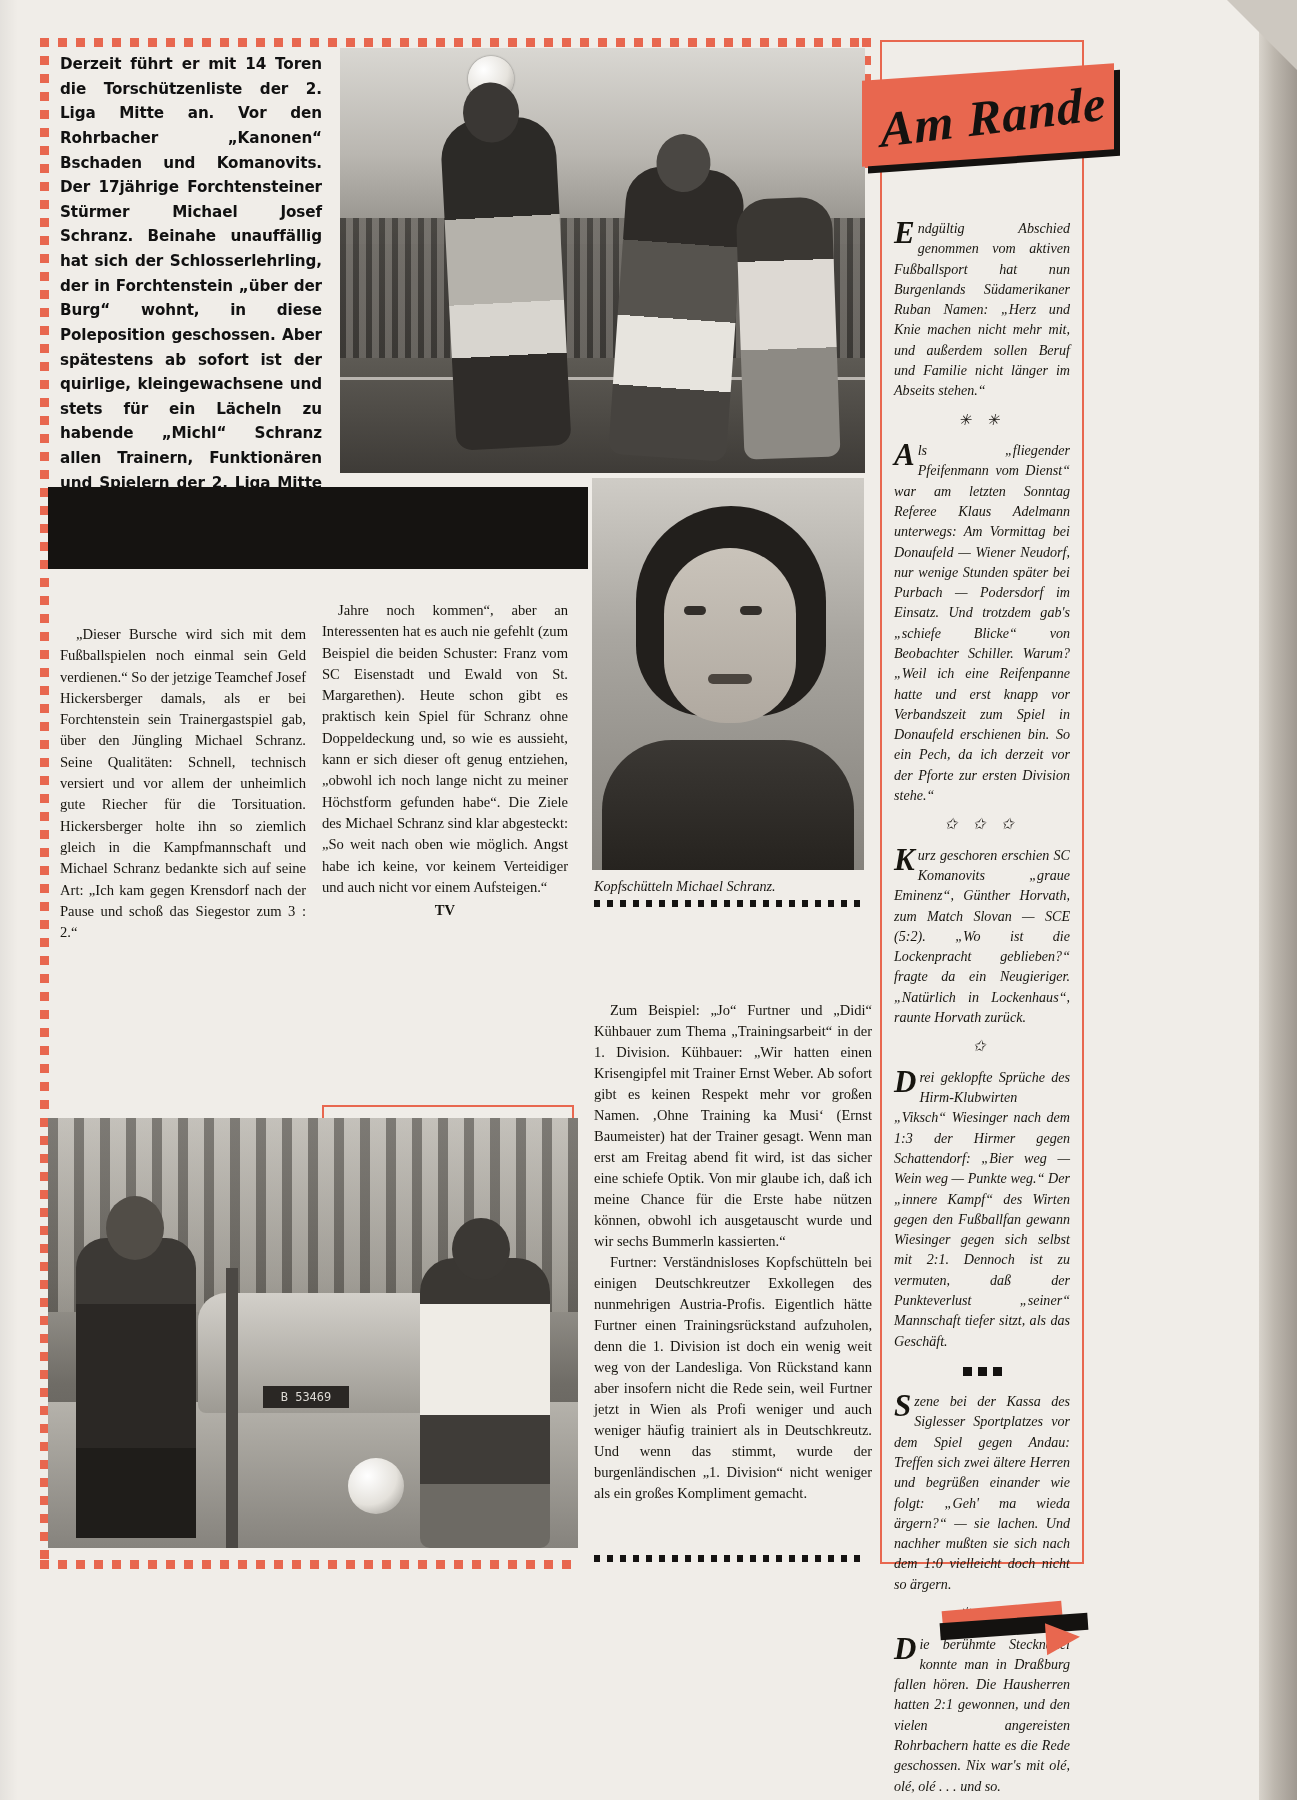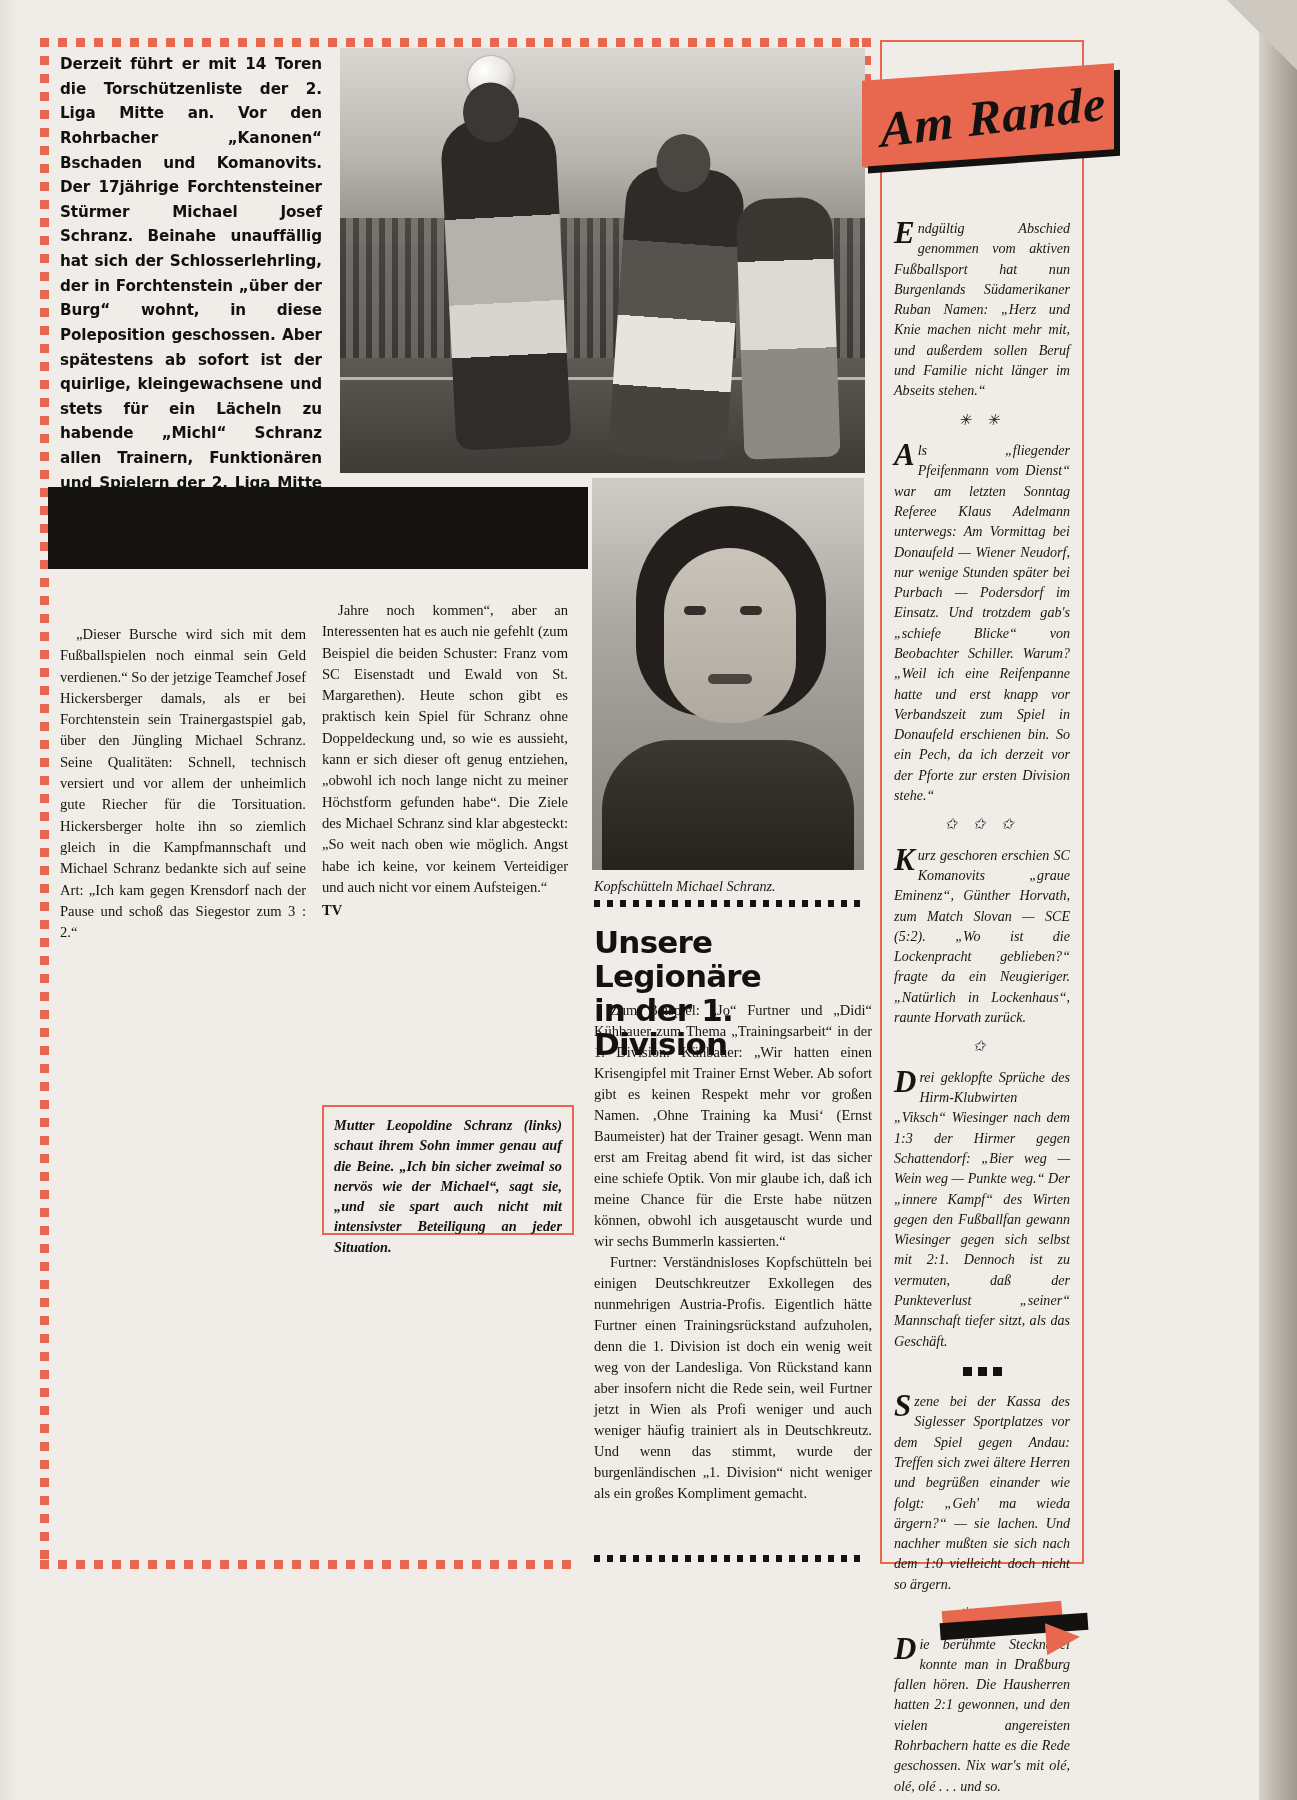--- a/index.html
+++ b/index.html
@@ -305,47 +305,58 @@
     <div class="player pl3"></div>
   </div>
 
   <div class="headline-box"></div>
 
   <div class="col colA">
     <p class="first">„Dieser Bursche wird sich mit dem Fußballspielen noch einmal sein Geld verdienen.“ So der jetzige Teamchef Josef Hickersberger damals, als er bei Forchtenstein sein Trainergastspiel gab, über den Jüngling Michael Schranz. Seine Qualitäten: Schnell, technisch versiert und vor allem der unheimlich gute Riecher für die Torsituation. Hickersberger holte ihn so ziemlich gleich in die Kampfmannschaft und Michael Schranz bedankte sich auf seine Art: „Ich kam gegen Krensdorf nach der Pause und schoß das Siegestor zum 3 : 2.“</p>
   </div>
   <div class="col colB">
     <p class="first">Jahre noch kommen“, aber an Interessenten hat es auch nie gefehlt (zum Beispiel die beiden Schuster: Franz vom SC Eisenstadt und Ewald von St. Margarethen). Heute schon gibt es praktisch kein Spiel für Schranz ohne Doppeldeckung und, so wie es aussieht, kann er sich dieser oft genug entziehen, „obwohl ich noch lange nicht zu meiner Höchstform gefunden habe“. Die Ziele des Michael Schranz sind klar abgesteckt: „So weit nach oben wie möglich. Angst habe ich keine, vor keinem Verteidiger und auch nicht vor einem Aufsteigen.“</p>
-    <p style="text-align:left;text-indent:0;margin-top:2px;" class="tv">TV</p>
+    <p style="text-align:center;text-indent:0;margin-top:2px;" class="tv">TV</p>
   </div>
 
   <div class="mother-box">Mutter Leopoldine Schranz (links) schaut ihrem Sohn immer genau auf die Beine. „Ich bin sicher zweimal so nervös wie der Michael“, sagt sie, „und sie spart auch nicht mit intensivster Beteiligung an jeder Situation.</div>
 
   <div class="portrait">
     <div class="hair"></div>
     <div class="face"></div>
     <div class="eyeL"></div>
     <div class="eyeR"></div>
     <div class="mouth"></div>
     <div class="body"></div>
   </div>
   <div class="portrait-caption">Kopfschütteln Michael Schranz.</div>
 
   <div class="dotline" style="position:absolute;left:594px;top:900px;width:272px;"></div>
 
-  <div class="leg-head">
-    <div>Unsere Legionäre</div>
-    <div>in der 1. Division</div>
-  </div>
   <div class="leg-body">
     <p style="text-indent:16px;margin:0;">Zum Beispiel: „Jo“ Furtner und „Didi“ Kühbauer zum Thema „Trainingsarbeit“ in der 1. Division. Kühbauer: „Wir hatten einen Krisengipfel mit Trainer Ernst Weber. Ab sofort gibt es keinen Respekt mehr vor großen Namen. ‚Ohne Training ka Musi‘ (Ernst Baumeister) hat der Trainer gesagt. Wenn man erst am Freitag abend fit wird, ist das sicher eine schiefe Optik. Von mir glaube ich, daß ich meine Chance für die Erste habe nützen können, obwohl ich ausgetauscht wurde und wir sechs Bummerln kassierten.“</p>
     <p style="text-indent:16px;margin:0;">Furtner: Verständnisloses Kopfschütteln bei einigen Deutschkreutzer Exkollegen des nunmehrigen Austria-Profis. Eigentlich hätte Furtner einen Trainingsrückstand aufzuholen, denn die 1. Division ist doch ein wenig weit weg von der Landesliga. Von Rückstand kann aber insofern nicht die Rede sein, weil Furtner jetzt in Wien als Profi weniger und auch weniger häufig trainiert als in Deutschkreutz. Und wenn das stimmt, wurde der burgenländischen „1. Division“ nicht weniger als ein großes Kompliment gemacht.</p>
   </div>
   <div class="dotline" style="position:absolute;left:594px;top:1555px;width:272px;"></div>
 
+  <div class="photo-bottom">
+    <div class="bg"></div>
+    <div class="trees"></div>
+    <div class="ground"></div>
+    <div class="car"></div>
+    <div class="pole"></div>
+    <div class="woman">
+        <div class="head"></div>
+      </div>
+    <div class="boy">
+        <div class="head"></div>
+      </div>
+    <div class="ball2"></div>
+    <div class="plate">B 53469</div>
+  </div>
 
   <div class="rand-col"></div>
   <div class="rand-banner"></div>
   <div class="rand-title">Am Rande</div>
   <div class="corner-fold"></div>
 
   <div class="rand-body">
     <p><span class="dropcap">E</span><span>ndgültig Abschied genommen vom aktiven Fußballsport hat nun Burgenlands Südamerikaner Ruban Namen: „Herz und Knie machen nicht mehr mit, und außerdem sollen Beruf und Familie nicht länger im Abseits stehen.“</span></p>
     <div class="stars">✳ ✳</div>
 

